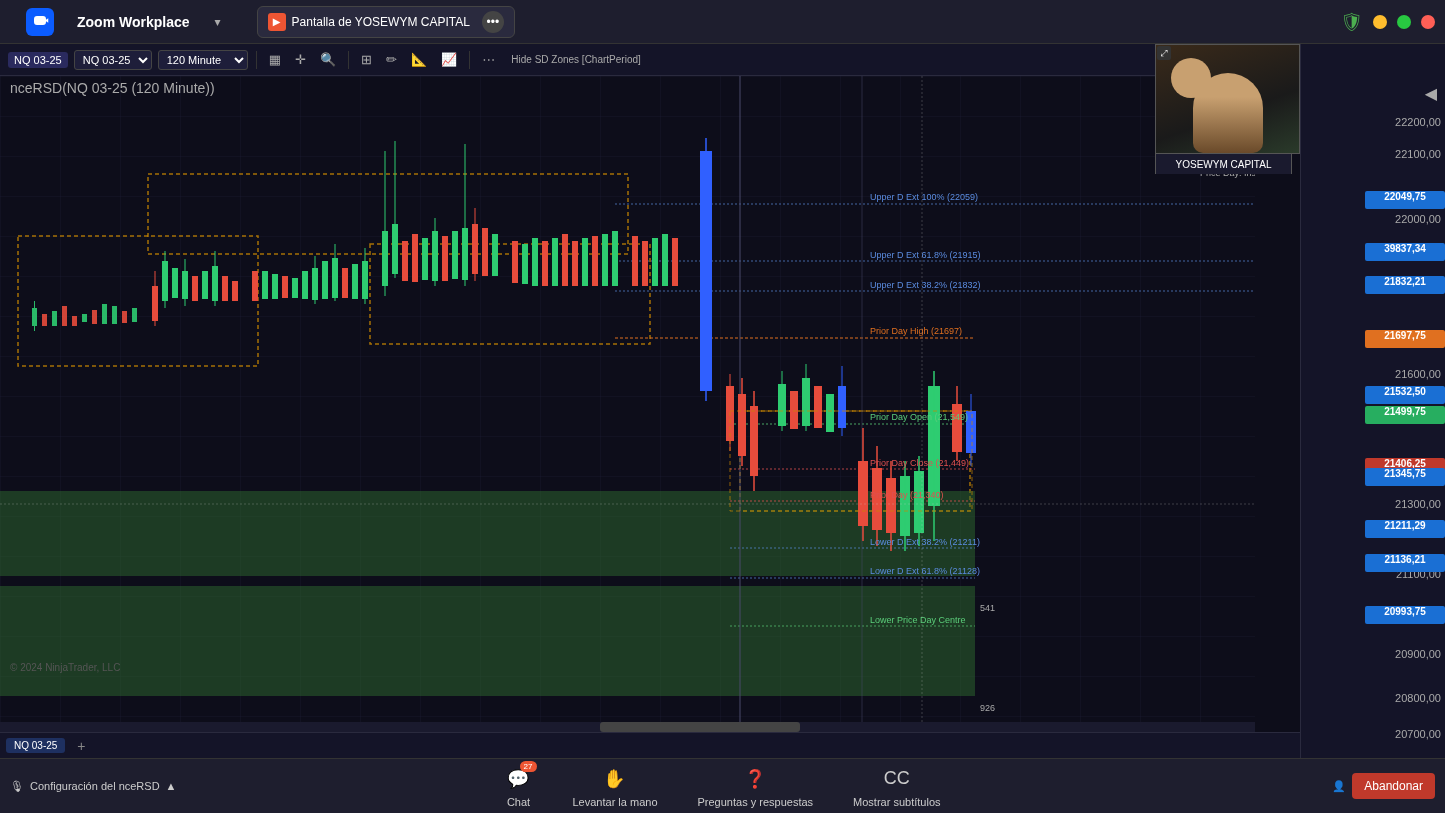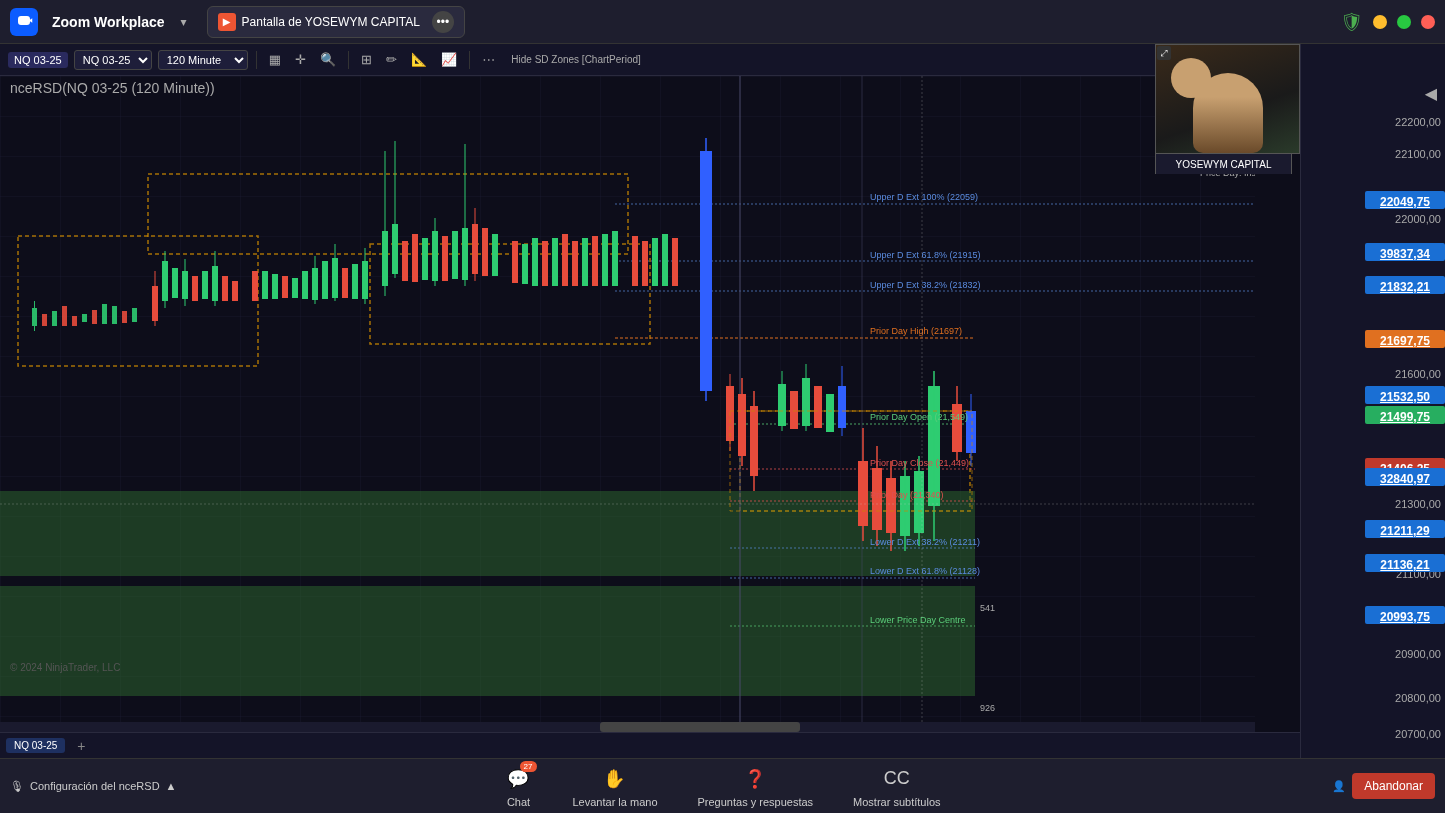--- a/index.html
+++ b/index.html
@@ -4,21 +4,21 @@
   <style>
     * { margin: 0; padding: 0; box-sizing: border-box; }
     body { width: 1445px; height: 813px; background: #1a1a2e; font-family: 'Segoe UI', Arial, sans-serif; overflow: hidden; position: relative; }
 
     
     #top-bar {
       position: absolute; top: 0; left: 0; width: 1445px; height: 44px;
       background: #1e1e2e; display: flex; align-items: center;
       border-bottom: 1px solid #333; z-index: 100;
     }
-    #zoom-logo { display: flex; align-items: center; padding: 0 10px; gap: 14px; }
+    #zoom-logo { display: flex; align-items: center; padding: 0 26px; gap: 23px; }
     #zoom-icon { width: 28px; height: 28px; background: #0b5cff; border-radius: 6px; display: flex; align-items: center; justify-content: center; }
     #zoom-icon svg { width: 18px; height: 18px; }
     #zoom-title { color: #fff; font-size: 14px; font-weight: 600; }
     #zoom-chevron { color: #aaa; font-size: 12px; margin-left: 2px; }
     #zoom-screen-btn {
       margin-left: 10px; background: #2a2a3e; border: 1px solid #444; border-radius: 6px;
       display: flex; align-items: center; gap: 6px; padding: 4px 10px; color: #fff; font-size: 12px;
     }
     #screen-icon { width: 18px; height: 18px; background: #e53; border-radius: 3px; display: flex; align-items: center; justify-content: center; font-size: 10px; }
     #dots-btn { margin-left: 6px; width: 22px; height: 22px; border-radius: 50%; background: #444; display: flex; align-items: center; justify-content: center; color: #fff; font-size: 12px; cursor: pointer; }
@@ -63,22 +63,22 @@
       background: #141428; border-left: 1px solid #2a2a3e;
       display: flex; flex-direction: column; z-index: 50;
     }
     .price-label {
       position: absolute; right: 0; width: 145px; height: 20px;
       display: flex; align-items: center; justify-content: flex-end;
       padding-right: 4px; font-size: 11px; color: #aaa; cursor: pointer;
     }
     .price-badge {
       position: absolute; right: 0; width: 80px; height: 18px;
-      display: flex; align-items: flex-end; justify-content: center;
-      font-size: 12px; font-weight: 600; border-radius: 2px; cursor: pointer; text-decoration: underline;
+      display: flex; align-items: flex-start; justify-content: center;
+      font-size: 10px; font-weight: 600; border-radius: 2px; cursor: pointer;
     }
     .price-badge.blue { background: #1a6fd4; color: #fff; }
     .price-badge.orange { background: #e07020; color: #fff; }
     .price-badge.red { background: #c0392b; color: #fff; }
     .price-badge.green { background: #27ae60; color: #fff; }
 
     
     #chart-svg { position: absolute; top: 32px; left: 0; width: 1255px; height: 700px; }
 
     
@@ -502,21 +502,21 @@
   <div class="price-badge blue" style="top:342px; right:0">
       <span>21532,50</span>
     </div>
   <div class="price-badge green" style="top:362px; right:0">
       <span>21499,75</span>
     </div>
   <div class="price-badge red" style="top:414px; right:0">
       <span>21406,25</span>
     </div>
   <div class="price-badge blue" style="top:424px; right:0">
-      <span>32840,97</span>
+      <span>21345,75</span>
     </div>
   <div class="price-badge blue" style="top:476px; right:0">
       <span>21211,29</span>
     </div>
   <div class="price-badge blue" style="top:510px; right:0">
       <span>21136,21</span>
     </div>
   <div class="price-badge blue" style="top:562px; right:0">
       <span>20993,75</span>
     </div>

